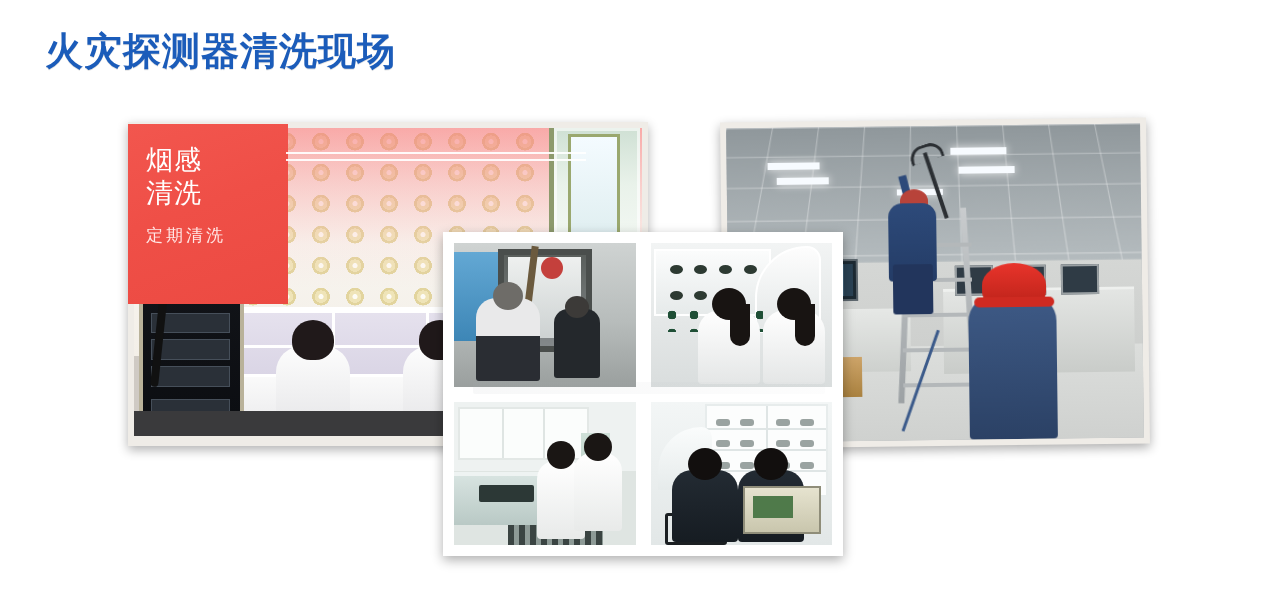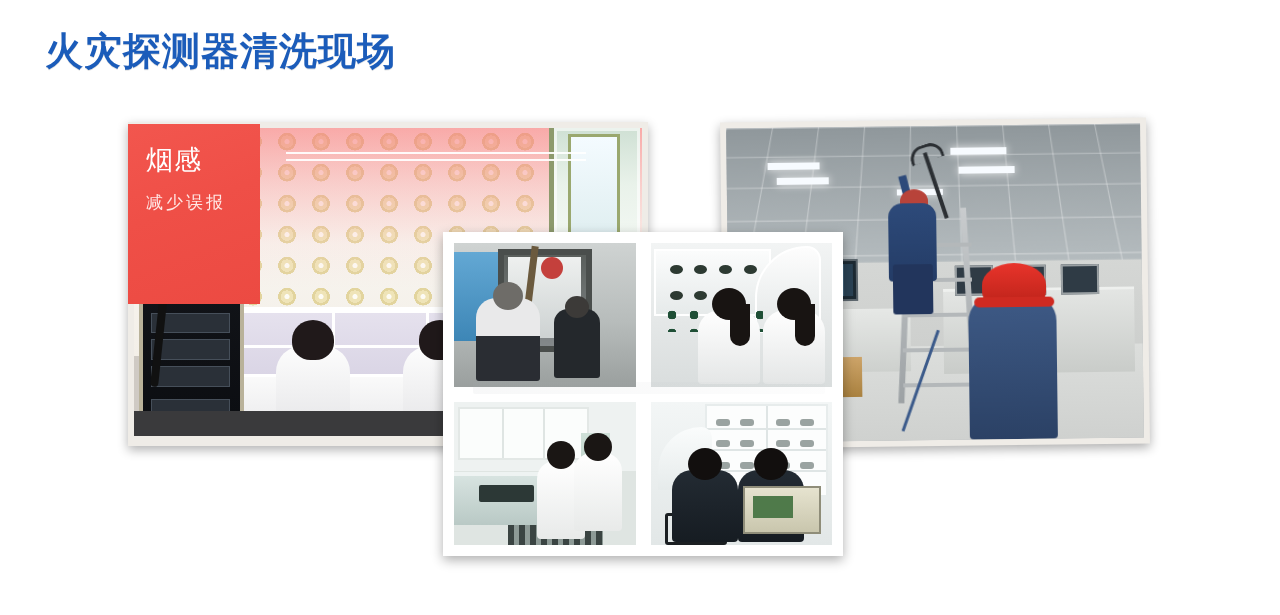--- a/index.html
+++ b/index.html
@@ -213,21 +213,21 @@
   .wand:before{content:"";position:absolute;left:-14px;top:-8px;width:28px;height:14px;border:3px solid #2b2f33;border-bottom:none;border-radius:14px 14px 0 0;}
   .worker-down{position:absolute;left:58%;bottom:0;width:92px;height:56%;}
   .worker-down .body{position:absolute;left:0;bottom:0;width:88px;height:82%;background:linear-gradient(180deg,#3e5a86,#2b4165);border-radius:26px 26px 4px 4px;}
   .worker-down .helmet{position:absolute;left:14px;top:0;width:64px;height:44px;background:linear-gradient(180deg,#e8342b,#bb2219);border-radius:50% 50% 34% 34%;}
   .worker-down .brim{position:absolute;left:6px;top:34px;width:80px;height:10px;background:#cf2a21;border-radius:8px;}
   .hose{position:absolute;left:46%;bottom:2%;width:3px;height:34%;background:#3b5a8a;transform:rotate(20deg);}
   .chair-w{position:absolute;left:24%;bottom:14%;width:34px;height:40px;background:linear-gradient(180deg,#cda469,#a9813f);}
 
   
   #red-box{
-    position:absolute;left:128px;top:124px;width:132px;height:180px;
+    position:absolute;left:128px;top:124px;width:160px;height:180px;
     background:linear-gradient(160deg,#f2564e 0%,#ef4f47 45%,#ec4a42 100%);
     color:#fff;box-sizing:border-box;
     padding:20px 0 0 18px;
   }
   #red-box .big{font-size:27px;line-height:1.22;font-weight:400;letter-spacing:1px;}
   #red-box .small{margin-top:12px;font-size:17px;line-height:1.55;letter-spacing:3px;color:#ffe7e5;}
 
   
   #slogan-wrap{position:absolute;left:286px;top:152px;width:300px;}
   #slogan-wrap .rule{height:2px;background:rgba(255,255,255,.92);}
@@ -280,23 +280,24 @@
       <div class="mod" style="top:82%"></div>
       <div class="cable"></div>
     </div>
     <div class="floor"></div>
   </div>
 </div>
 
 <div id="red-box">
   <div class="big">
     <div>烟感</div>
+    <div>清洗</div>
   </div>
   <div class="small">
-    <div>减少误报</div>
+    <div>定期清洗</div>
   </div>
 </div>
 
 <div id="slogan-wrap">
   <div class="rule top"></div>
   <div class="rule bot"></div>
 </div>
 
 <div class="photo-card" id="photo-right">
   <div class="inner">

